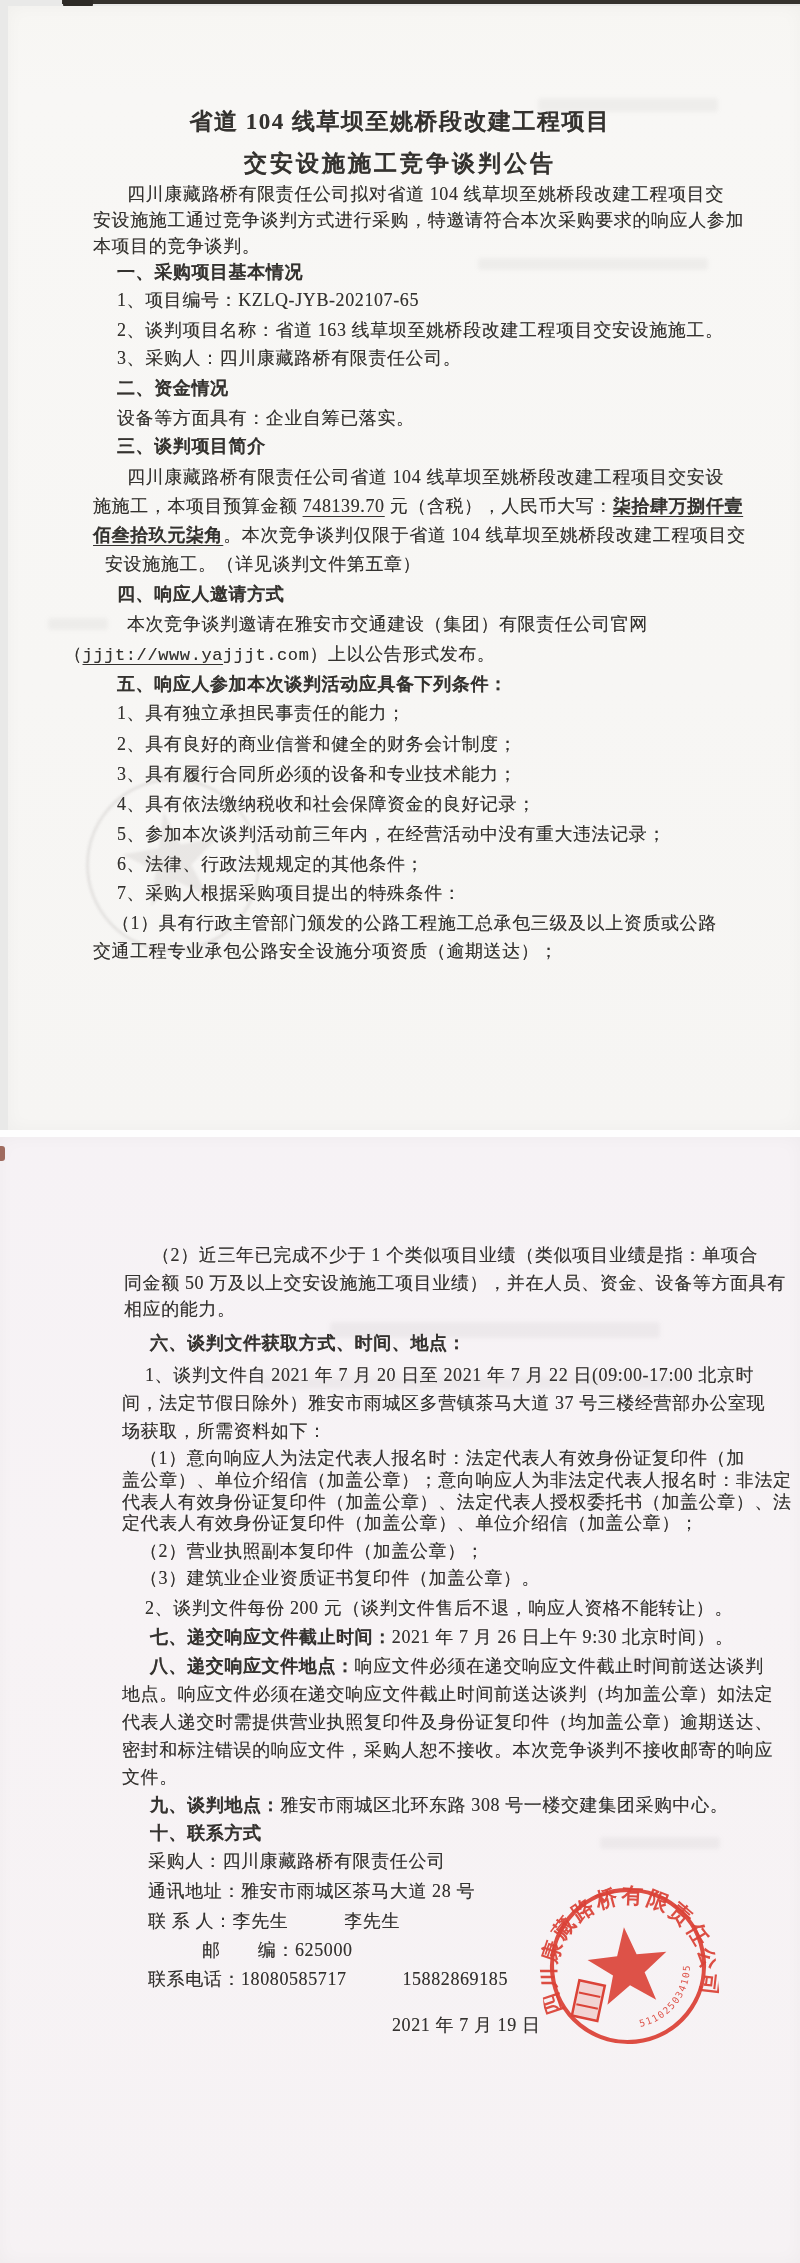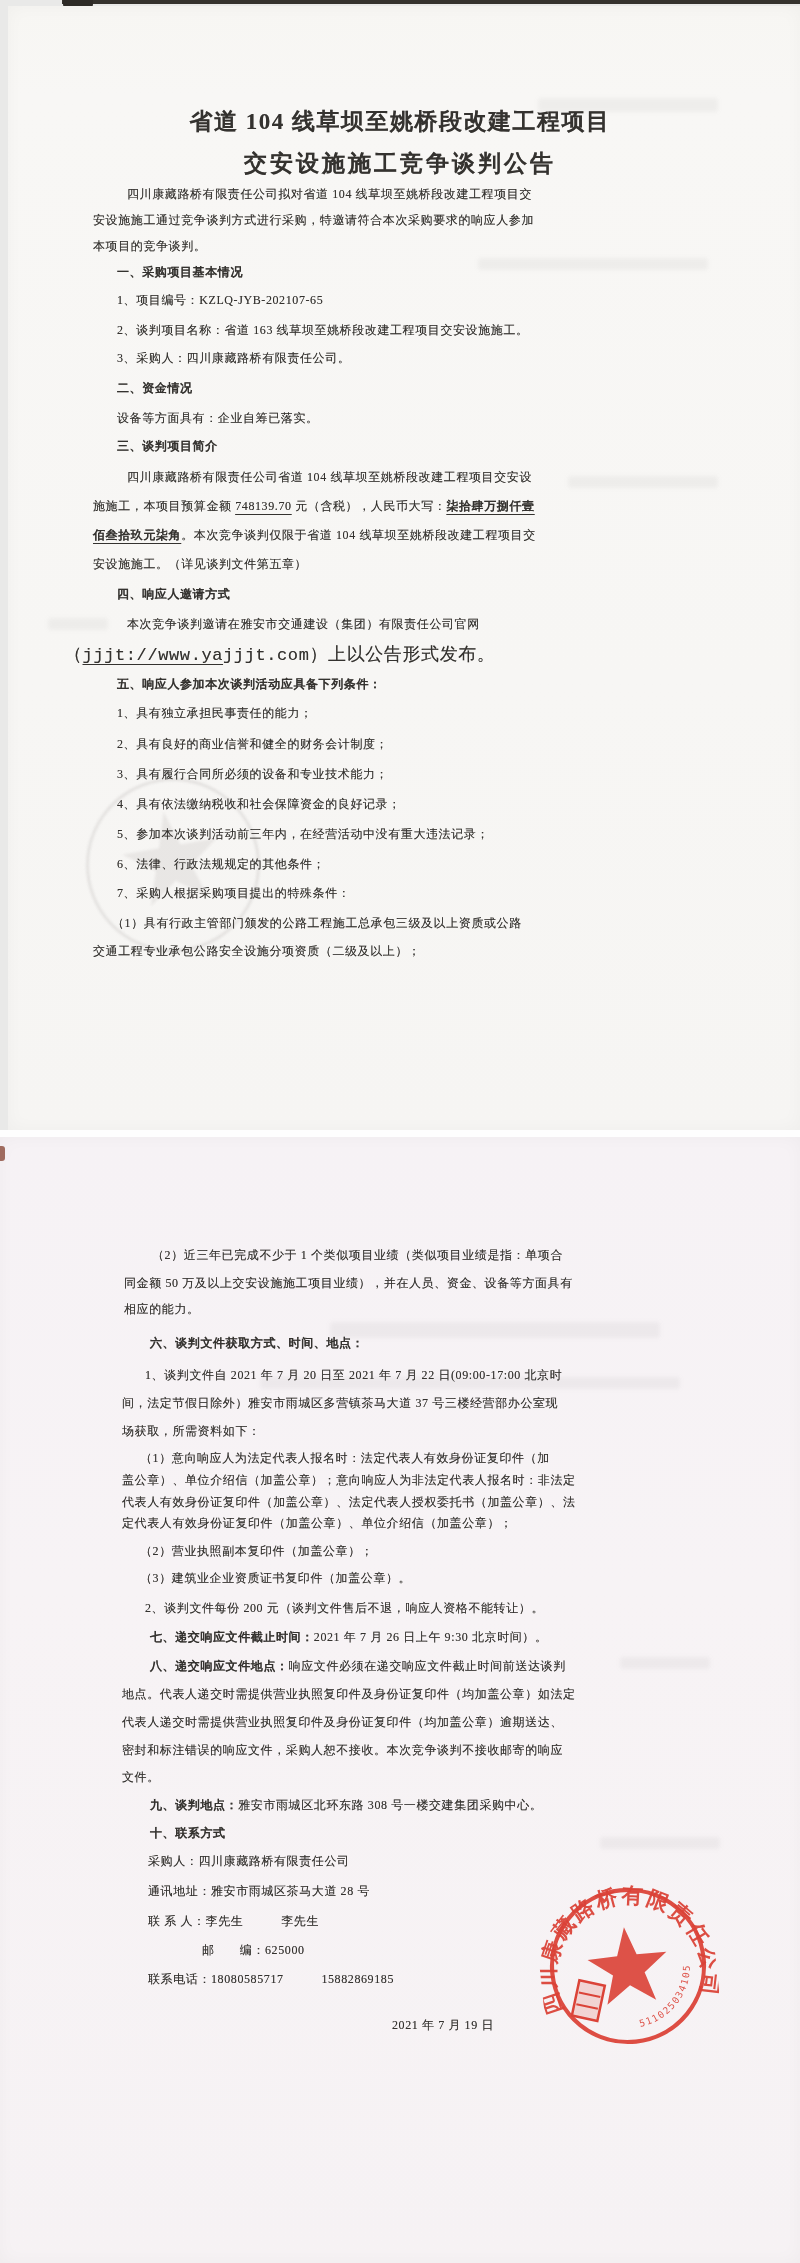--- a/index.html
+++ b/index.html
@@ -20,21 +20,21 @@
     left:0;right:0;top:1137px;height:1126px;
     background:linear-gradient(180deg,#f6f2f5 0%,#f7f3f5 40%,#f6f2f4 100%);
     box-shadow:inset 0 0 18px rgba(0,0,0,0.03);
   }
   #top-edge{position:absolute;left:62px;right:0;top:0;height:4px;background:#35322d;}
   #top-edge-blob{position:absolute;left:63px;top:0;width:30px;height:8px;background:#2e2b27;border-radius:0 0 4px 4px;}
   #left-mark{position:absolute;left:0;top:1146px;width:5px;height:15px;background:#8a4a3a;border-radius:0 3px 3px 0;opacity:.8;}
 
   .ln{
     position:absolute;white-space:nowrap;
-    font-size:12px;line-height:30px;letter-spacing:0.6px;
+    font-size:18px;line-height:30px;letter-spacing:0.6px;
     color:#34322f;text-shadow:0 0 0.6px rgba(70,68,64,0.55);
   }
   .b{font-weight:bold;}
   .u{text-decoration:underline;text-underline-offset:4px;text-decoration-thickness:1.4px;}
   .title{font-weight:bold;font-size:23px;line-height:34px;letter-spacing:1.5px;width:100%;text-align:center;}
 
   
   #ghost-stamp{
     position:absolute;left:78px;top:772px;width:168px;height:168px;
     border:3px solid rgba(128,126,122,0.16);border-radius:50%;
@@ -81,36 +81,36 @@
 <div class="ln" style="left:117px;top:315px;">2、谈判项目名称：省道 163 线草坝至姚桥段改建工程项目交安设施施工。</div>
 <div class="ln" style="left:117px;top:343px;">3、采购人：四川康藏路桥有限责任公司。</div>
 
 <div class="ln b" style="left:117px;top:373px;">二、资金情况</div>
 <div class="ln" style="left:117px;top:403px;">设备等方面具有：企业自筹已落实。</div>
 
 <div class="ln b" style="left:117px;top:431px;">三、谈判项目简介</div>
 <div class="ln" style="left:127px;top:462px;">四川康藏路桥有限责任公司省道 104 线草坝至姚桥段改建工程项目交安设</div>
 <div class="ln" style="left:93px;top:491px;"><span>施施工，本项目预算金额 </span><span class="u">748139.70</span><span> 元（含税），人民币大写：</span><span class="u b">柒拾肆万捌仟壹</span></div>
 <div class="ln" style="left:93px;top:520px;"><span class="u b">佰叁拾玖元柒角</span><span>。本次竞争谈判仅限于省道 104 线草坝至姚桥段改建工程项目交</span></div>
-<div class="ln" style="left:93px;top:549px;text-align:right;">安设施施工。（详见谈判文件第五章）</div>
+<div class="ln" style="left:105px;top:549px;text-align:right;">安设施施工。（详见谈判文件第五章）</div>
 
 <div class="ln b" style="left:117px;top:579px;">四、响应人邀请方式</div>
 <div class="ln" style="left:127px;top:609px;">本次竞争谈判邀请在雅安市交通建设（集团）有限责任公司官网</div>
 <div class="ln" style="left:64px;top:639px;font-family:'Liberation Mono','DejaVu Sans Mono',monospace;font-size:17px;"><span style="font-family:'Liberation Serif',serif;font-size:18px;">（</span><span class="u">jjjt://www.ya</span><span>jjjt.com</span><span style="font-family:'Liberation Serif',serif;font-size:18px;">）上以公告形式发布。</span></div>
 
 <div class="ln b" style="left:117px;top:669px;">五、响应人参加本次谈判活动应具备下列条件：</div>
 <div class="ln" style="left:117px;top:698px;">1、具有独立承担民事责任的能力；</div>
 <div class="ln" style="left:117px;top:729px;">2、具有良好的商业信誉和健全的财务会计制度；</div>
 <div class="ln" style="left:117px;top:759px;">3、具有履行合同所必须的设备和专业技术能力；</div>
 <div class="ln" style="left:117px;top:789px;">4、具有依法缴纳税收和社会保障资金的良好记录；</div>
 <div class="ln" style="left:117px;top:819px;">5、参加本次谈判活动前三年内，在经营活动中没有重大违法记录；</div>
 <div class="ln" style="left:117px;top:849px;">6、法律、行政法规规定的其他条件；</div>
 <div class="ln" style="left:117px;top:878px;">7、采购人根据采购项目提出的特殊条件：</div>
 <div class="ln" style="left:112px;top:908px;">（1）具有行政主管部门颁发的公路工程施工总承包三级及以上资质或公路</div>
-<div class="ln" style="left:93px;top:936px;">交通工程专业承包公路安全设施分项资质（二级及以上）；</div>
+<div class="ln" style="left:93px;top:936px;">交通工程专业承包公路安全设施分项资质（逾期送达）；</div>
 
 <div id="gap-line"></div>
 <div id="page2" class="page">
   <div class="smudge" style="left:330px;top:185px;width:330px;height:16px;"></div>
   <div class="smudge" style="left:260px;top:240px;width:420px;height:12px;"></div>
   <div class="smudge" style="left:620px;top:520px;width:90px;height:12px;"></div>
   <div class="smudge" style="left:600px;top:700px;width:120px;height:12px;"></div>
 </div>
 <div id="left-mark"></div>
 
@@ -126,21 +126,21 @@
 <div class="ln" style="left:122px;top:1465px;">盖公章）、单位介绍信（加盖公章）；意向响应人为非法定代表人报名时：非法定</div>
 <div class="ln" style="left:122px;top:1487px;">代表人有效身份证复印件（加盖公章）、法定代表人授权委托书（加盖公章）、法</div>
 <div class="ln" style="left:122px;top:1508px;">定代表人有效身份证复印件（加盖公章）、单位介绍信（加盖公章）；</div>
 <div class="ln" style="left:140px;top:1536px;">（2）营业执照副本复印件（加盖公章）；</div>
 <div class="ln" style="left:140px;top:1563px;">（3）建筑业企业资质证书复印件（加盖公章）。</div>
 <div class="ln" style="left:145px;top:1593px;">2、谈判文件每份 200 元（谈判文件售后不退，响应人资格不能转让）。</div>
 
 <div class="ln" style="left:150px;top:1622px;"><span class="b">七、递交响应文件截止时间：</span><span>2021 年 7 月 26 日上午 9:30 北京时间）。</span></div>
 
 <div class="ln" style="left:150px;top:1651px;"><span class="b">八、递交响应文件地点：</span><span>响应文件必须在递交响应文件截止时间前送达谈判</span></div>
-<div class="ln" style="left:122px;top:1679px;">地点。代表人递交时需提供营业执照复印件及身份证复印件（均加盖公章）如法定</div>
+<div class="ln" style="left:122px;top:1679px;">地点。响应文件必须在递交响应文件截止时间前送达谈判（均加盖公章）如法定</div>
 <div class="ln" style="left:122px;top:1707px;">代表人递交时需提供营业执照复印件及身份证复印件（均加盖公章）逾期送达、</div>
 <div class="ln" style="left:122px;top:1735px;">密封和标注错误的响应文件，采购人恕不接收。本次竞争谈判不接收邮寄的响应</div>
 <div class="ln" style="left:122px;top:1762px;">文件。</div>
 
 <div class="ln" style="left:150px;top:1790px;"><span class="b">九、谈判地点：</span><span>雅安市雨城区北环东路 308 号一楼交建集团采购中心。</span></div>
 <div class="ln b" style="left:150px;top:1818px;">十、联系方式</div>
 
 <div class="ln" style="left:148px;top:1846px;">采购人：四川康藏路桥有限责任公司</div>
 <div class="ln" style="left:148px;top:1876px;">通讯地址：雅安市雨城区茶马大道 28 号</div>
 <div class="ln" style="left:148px;top:1906px;">联 系 人：李先生　　　李先生</div>

